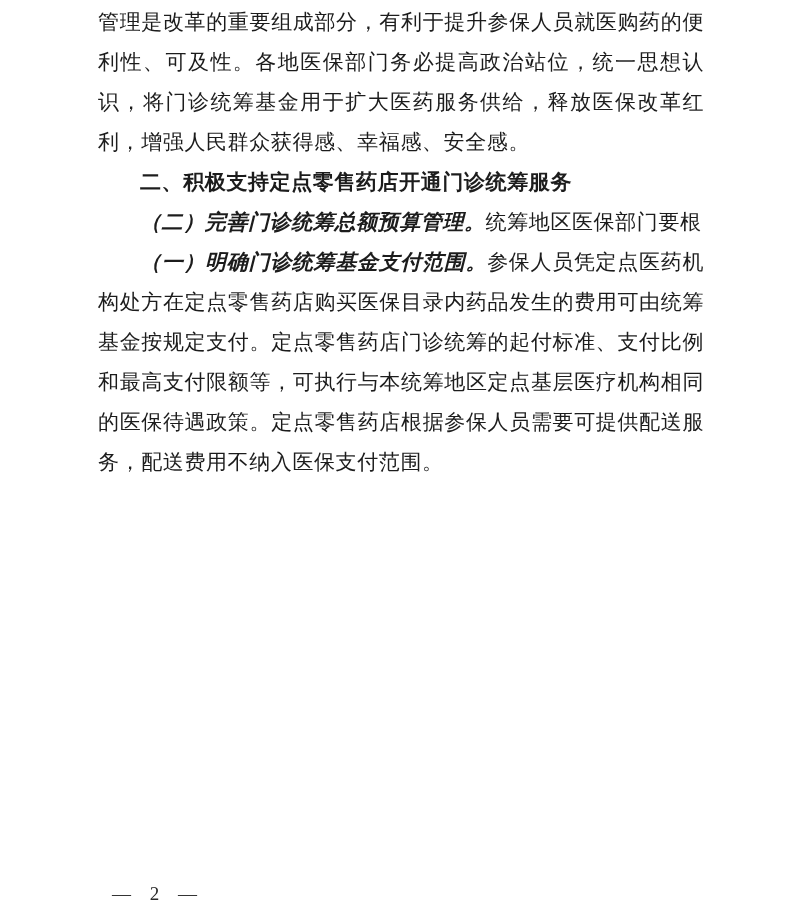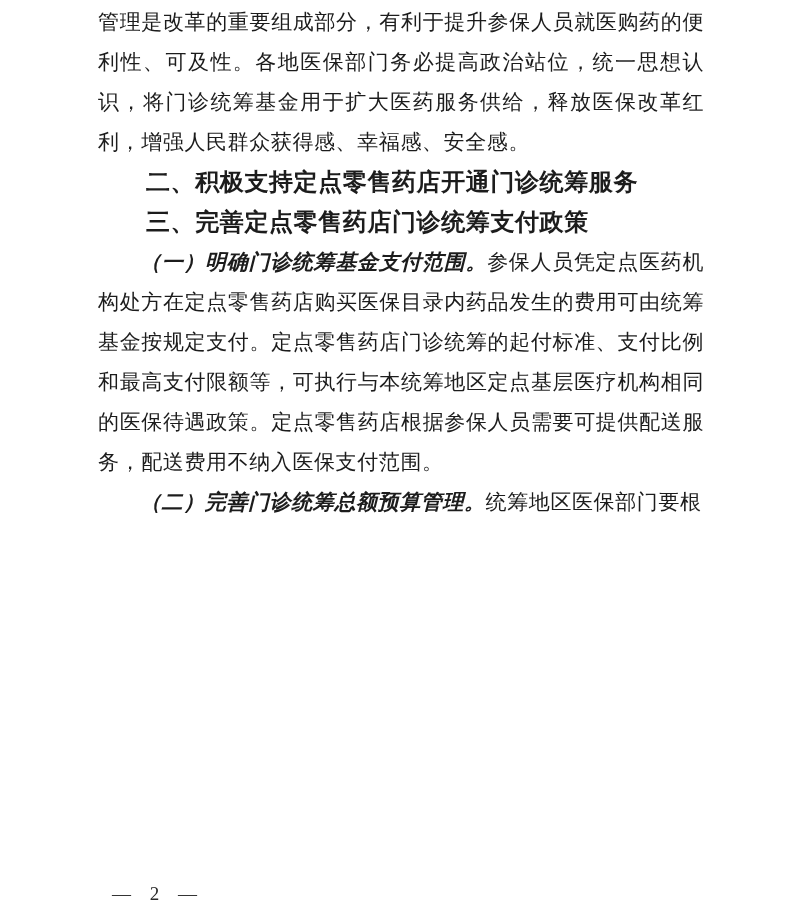--- a/index.html
+++ b/index.html
@@ -30,21 +30,21 @@
   }
   p.para {
     text-indent: 2em;
   }
   p.para.continuation {
     text-indent: 0;
   }
   h2.heading {
     font-family: "Liberation Sans", "DejaVu Sans", sans-serif;
     font-weight: bold;
-    font-size: 24px;
+    font-size: 21px;
     line-height: 40px;
     letter-spacing: 0.6px;
     text-indent: 2em;
   }
   .lead {
     font-style: italic;
     font-weight: 600;
   }
   .page-number {
     position: absolute;
@@ -61,22 +61,21 @@
 <body>
 
 <div class="page">
   <div class="content">
 
     <p class="para continuation">管理是改革的重要组成部分，有利于提升参保人员就医购药的便利性、可及性。各地医保部门务必提高政治站位，统一思想认识，将门诊统筹基金用于扩大医药服务供给，释放医保改革红利，增强人民群众获得感、幸福感、安全感。</p>
 
     <h2 class="heading">二、积极支持定点零售药店开通门诊统筹服务</h2>
 
 
-    <h2 class="heading">三、完善定点零售药店门诊统筹支付政策</h2>
+
+    <p class="para"><span class="lead">（二）完善门诊统筹总额预算管理。</span><span>统筹地区医保部门要根</span></p>
 
     <p class="para"><span class="lead">（一）明确门诊统筹基金支付范围。</span><span>参保人员凭定点医药机构处方在定点零售药店购买医保目录内药品发生的费用可由统筹基金按规定支付。定点零售药店门诊统筹的起付标准、支付比例和最高支付限额等，可执行与本统筹地区定点基层医疗机构相同的医保待遇政策。定点零售药店根据参保人员需要可提供配送服务，配送费用不纳入医保支付范围。</span></p>
-
-    <p class="para"><span class="lead">（二）完善门诊统筹总额预算管理。</span><span>统筹地区医保部门要根</span></p>
 
   </div>
 
   <div class="page-number">— 2 —</div>
 </div>
 
 </body></html>

